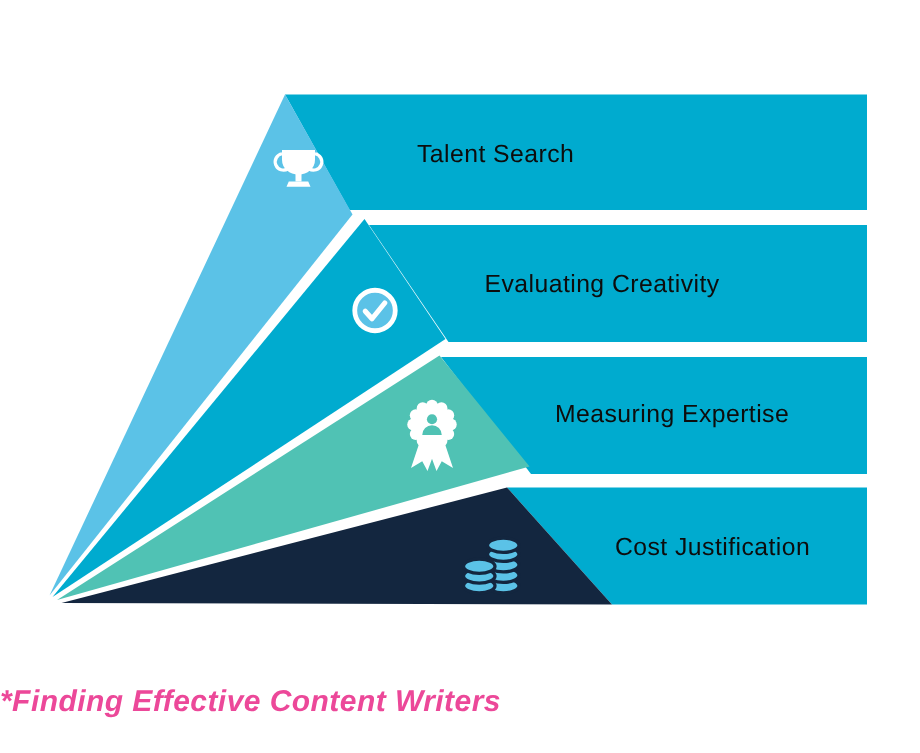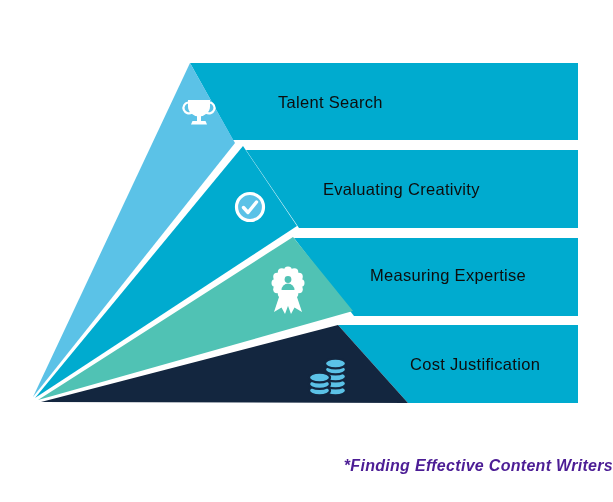--- a/index.html
+++ b/index.html
@@ -17,26 +17,26 @@
     font-size: 16.5px;
     font-weight: 500;
     letter-spacing: 0.3px;
     fill: #0D0D0D;
   }
   #footnote {
     position: absolute;
     left: 0;
     right: 0;
     top: 457px;
-    text-align: right;
+    text-align: left;
     font-style: italic;
     font-weight: 600;
-    font-size: 16px;
+    font-size: 20px;
     letter-spacing: 0.3px;
-    color: #4c1d95;
+    color: #ec4899;
   }
 </style>
 </head>
 <body>
 
 <div id="stage">
 
   <svg id="fan-svg" width="613" height="502" viewBox="0 0 613 502">
 
     <g>

